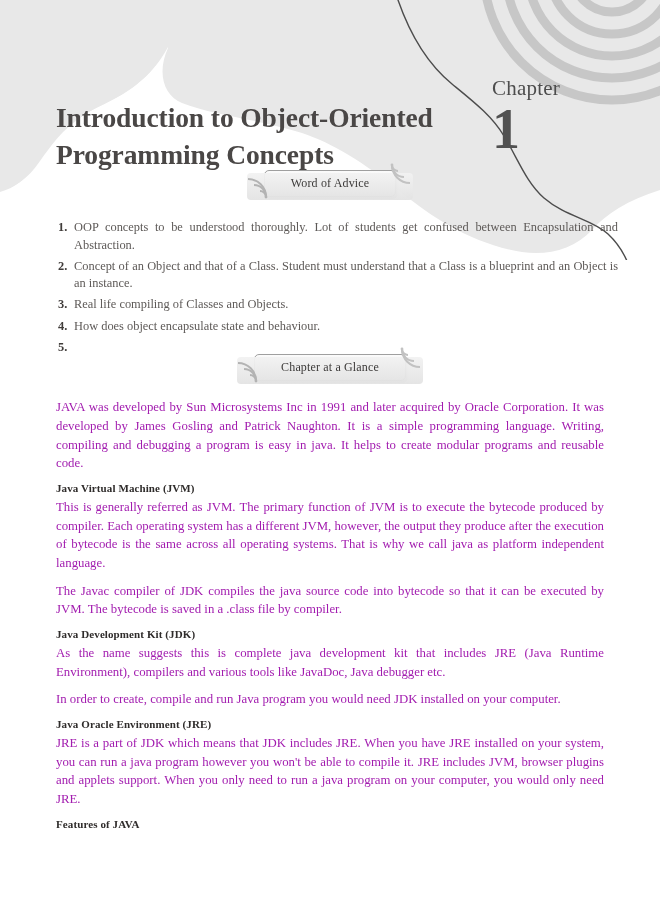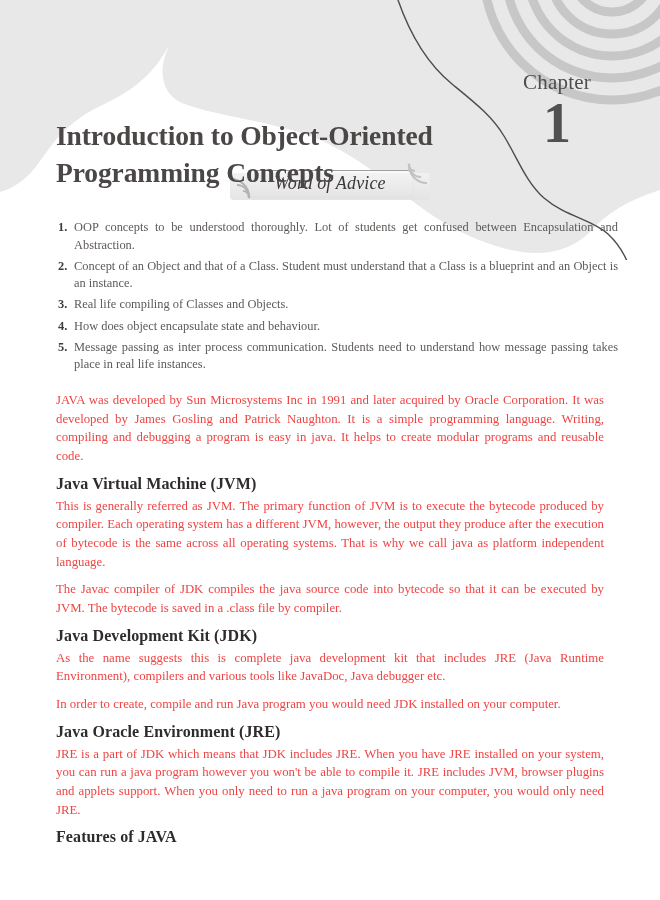--- a/index.html
+++ b/index.html
@@ -21,24 +21,23 @@
     position: absolute;
     top: 0; left: 0;
     width: 660px;
     height: 260px;
     pointer-events: none;
   }
 
   
   .chapter-block {
     position: absolute;
-    top: 72px;
+    top: 78px;
     left: 492px;
     width: 130px;
-    text-align: center;
     z-index: 5;
   }
   .chapter-word {
     font-family: "Liberation Serif", "DejaVu Serif", serif;
     font-size: 21px;
     color: #4d4d4d;
     letter-spacing: .2px;
     line-height: 1;
   }
   .chapter-num {
@@ -46,21 +45,21 @@
     font-size: 56px;
     font-weight: bold;
     color: #515151;
     line-height: .95;
     margin-top: 4px;
   }
 
   
   #page-title {
     position: absolute;
-    top: 100px;
+    top: 82px;
     left: 56px;
     width: 430px;
     z-index: 6;
     font-family: "Liberation Serif", "DejaVu Serif", serif;
     font-size: 27.5px;
     font-weight: bold;
     color: #4a4746;
     line-height: 1.33;
     letter-spacing: -0.1px;
   }
@@ -84,25 +83,24 @@
     position: relative;
     display: inline-flex;
     align-items: center;
     height: 25px;
     padding: 0 26px;
     background: linear-gradient(#fbfbfb, #eeeeee 55%, #e4e4e4);
     border: 1px solid #9f9f9f;
     border-radius: 5px;
     box-shadow: 1.5px 2px 0 rgba(120,120,120,.33);
     font-family: "Liberation Serif", "DejaVu Serif", serif;
-    font-size: 18px;
+    font-size: 12px;
     color: #3c3a39;
     letter-spacing: .15px;
     z-index: 3;
-    font-style: italic;
   }
   .banner-plate {
     position: absolute;
     top: 2px;
     left: -18px;
     width: calc(100% + 36px);
     height: 27px;
     background: linear-gradient(#f2f2f2, #e3e3e3);
     border-radius: 4px;
     z-index: -1;
@@ -143,27 +141,27 @@
   
   #glance-banner-wrap { margin-top: 19px; }
 
   #glance-body {
     margin: 17px 56px 0 56px;
   }
   .para {
     font-size: 12.8px;
     line-height: 1.46;
     text-align: justify;
-    color: #ef4444;
+    color: #a21caf;
     margin: 0 0 9px 0;
   }
   .para.tight { }
   h3.sub {
     font-family: "Liberation Serif", "DejaVu Serif", serif;
-    font-size: 16px;
+    font-size: 11px;
     font-weight: bold;
     color: #2f2c2b;
     margin: 0 0 4px 0;
     letter-spacing: .1px;
   }
 </style>
 </head>
 <body>
 
 <svg id="header-decor" viewBox="0 0 660 260" width="660" height="260" xmlns="http://www.w3.org/2000/svg">
@@ -260,24 +258,41 @@
     <li>
       <span class="num">3.</span>
       <span>Real life compiling of Classes and Objects.</span>
     </li>
     <li>
       <span class="num">4.</span>
       <span>How does object encapsulate state and behaviour.</span>
     </li>
     <li>
       <span class="num">5.</span>
-      <span>Message passing as inter process communication. Students need to understand how message passing takes place in real life instances.</span>
     </li>
   </ol>
 
+  <div class="banner-wrap" id="glance-banner-wrap">
+    <div class="banner">
+      <span class="banner-plate"></span>
+      <svg class="arc-left" viewBox="0 0 26 26" xmlns="http://www.w3.org/2000/svg" fill="none" stroke="#b3b3b3" stroke-width="2">
+        <path d="M22,22 A6,6 0 0 0 16,16"></path>
+        <path d="M22,22 A12,12 0 0 0 10,10"></path>
+        <path d="M22,22 A18,18 0 0 0 4,4"></path>
+        <circle cx="22" cy="22" r="1.4" fill="#b3b3b3" stroke="none"></circle>
+      </svg>
+      <span>Chapter at a Glance</span>
+      <svg class="arc-right" viewBox="0 0 26 26" xmlns="http://www.w3.org/2000/svg" fill="none" stroke="#c2c2c2" stroke-width="2">
+        <path d="M22,22 A6,6 0 0 0 16,16"></path>
+        <path d="M22,22 A12,12 0 0 0 10,10"></path>
+        <path d="M22,22 A18,18 0 0 0 4,4"></path>
+        <circle cx="22" cy="22" r="1.4" fill="#c2c2c2" stroke="none"></circle>
+      </svg>
+    </div>
+  </div>
 
   <div id="glance-body">
 
     <p class="para">JAVA was developed by Sun Microsystems Inc in 1991 and later acquired by Oracle Corporation. It was developed by James Gosling and Patrick Naughton. It is a simple programming language.  Writing, compiling and debugging a program is easy in java.  It helps to create modular programs and reusable code.</p>
 
     <h3 class="sub">Java Virtual Machine (JVM)</h3>
     <p class="para">This is generally referred as JVM. The primary function of JVM is to execute the bytecode produced by compiler. Each operating system has a different JVM, however, the output they produce after the execution of bytecode is the same across all operating systems. That is why we call java as platform independent language.</p>
 
     <p class="para">The Javac compiler of JDK compiles the java source code into bytecode so that it can be executed by JVM. The bytecode is saved in a .class file by compiler.</p>
 

